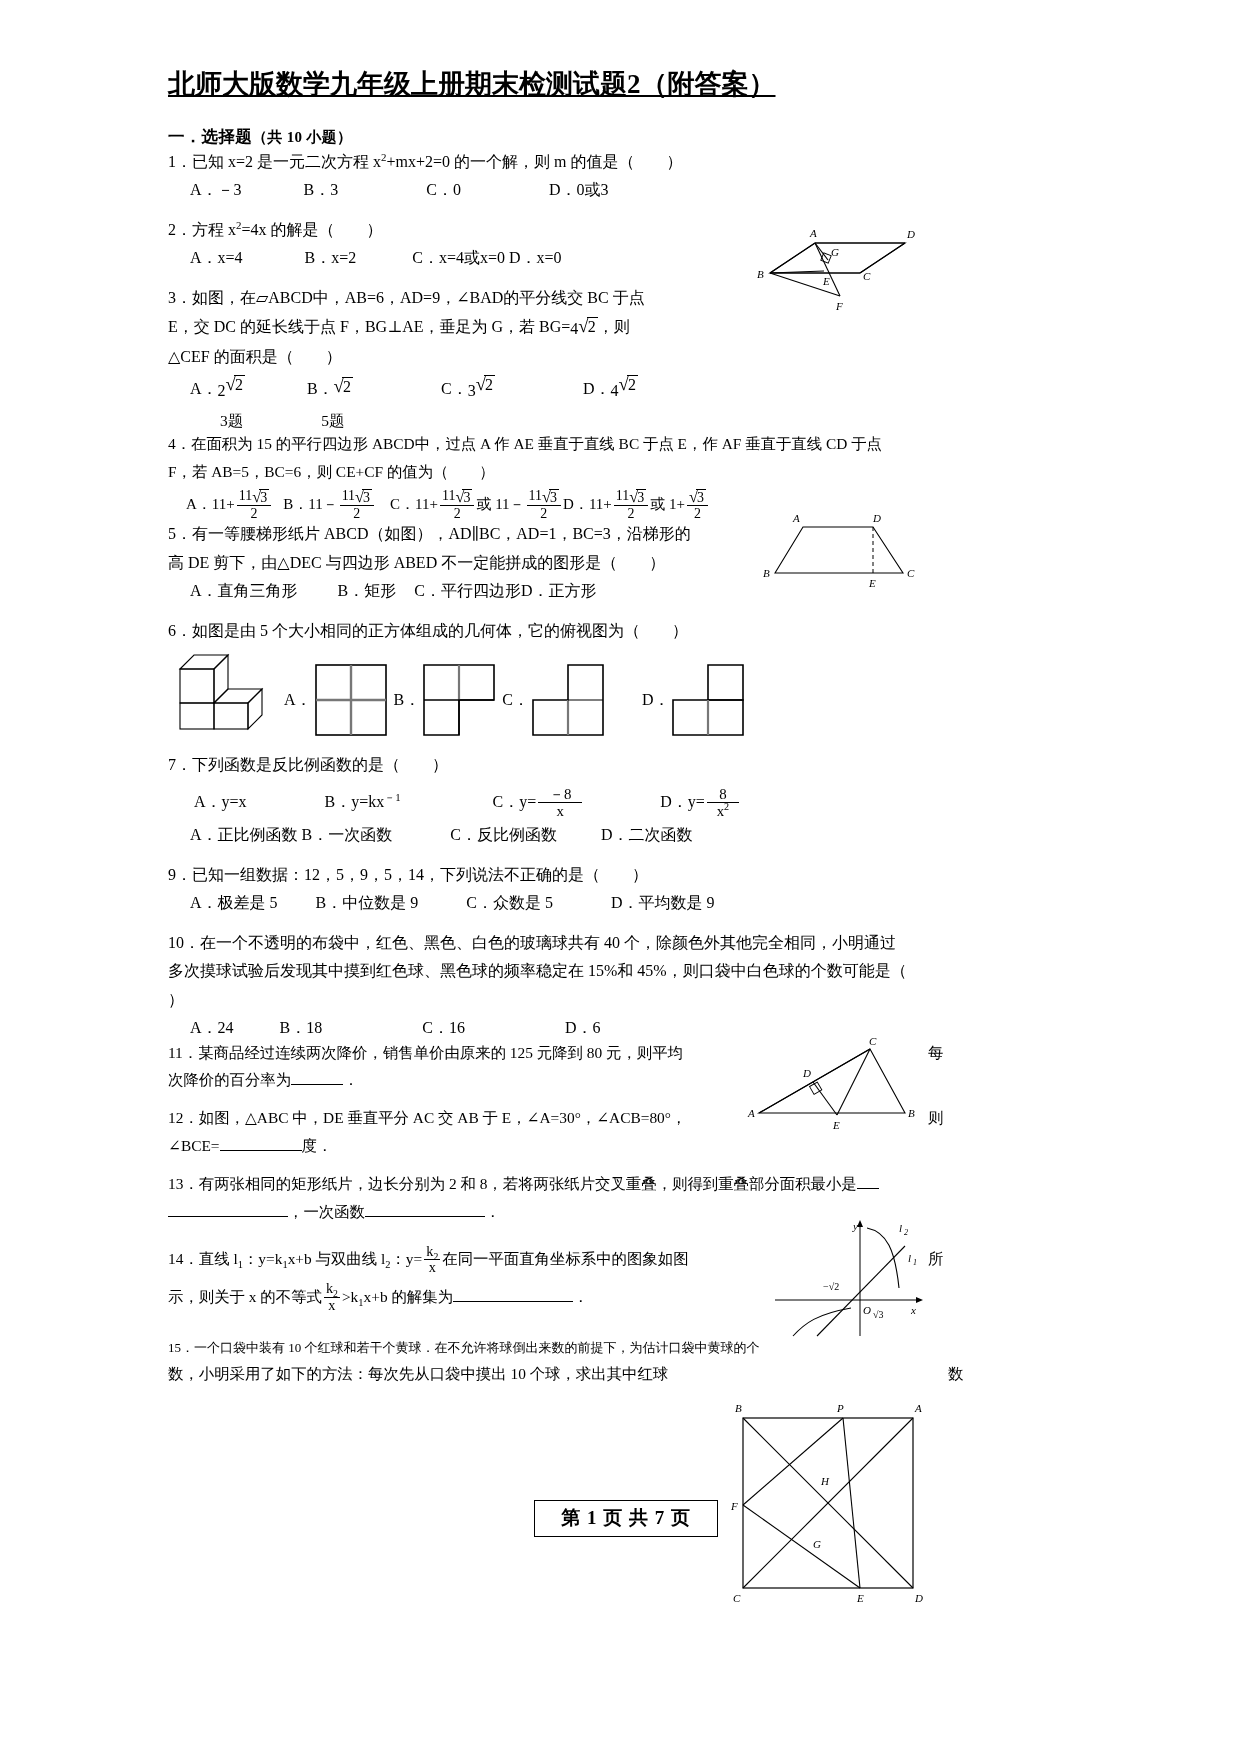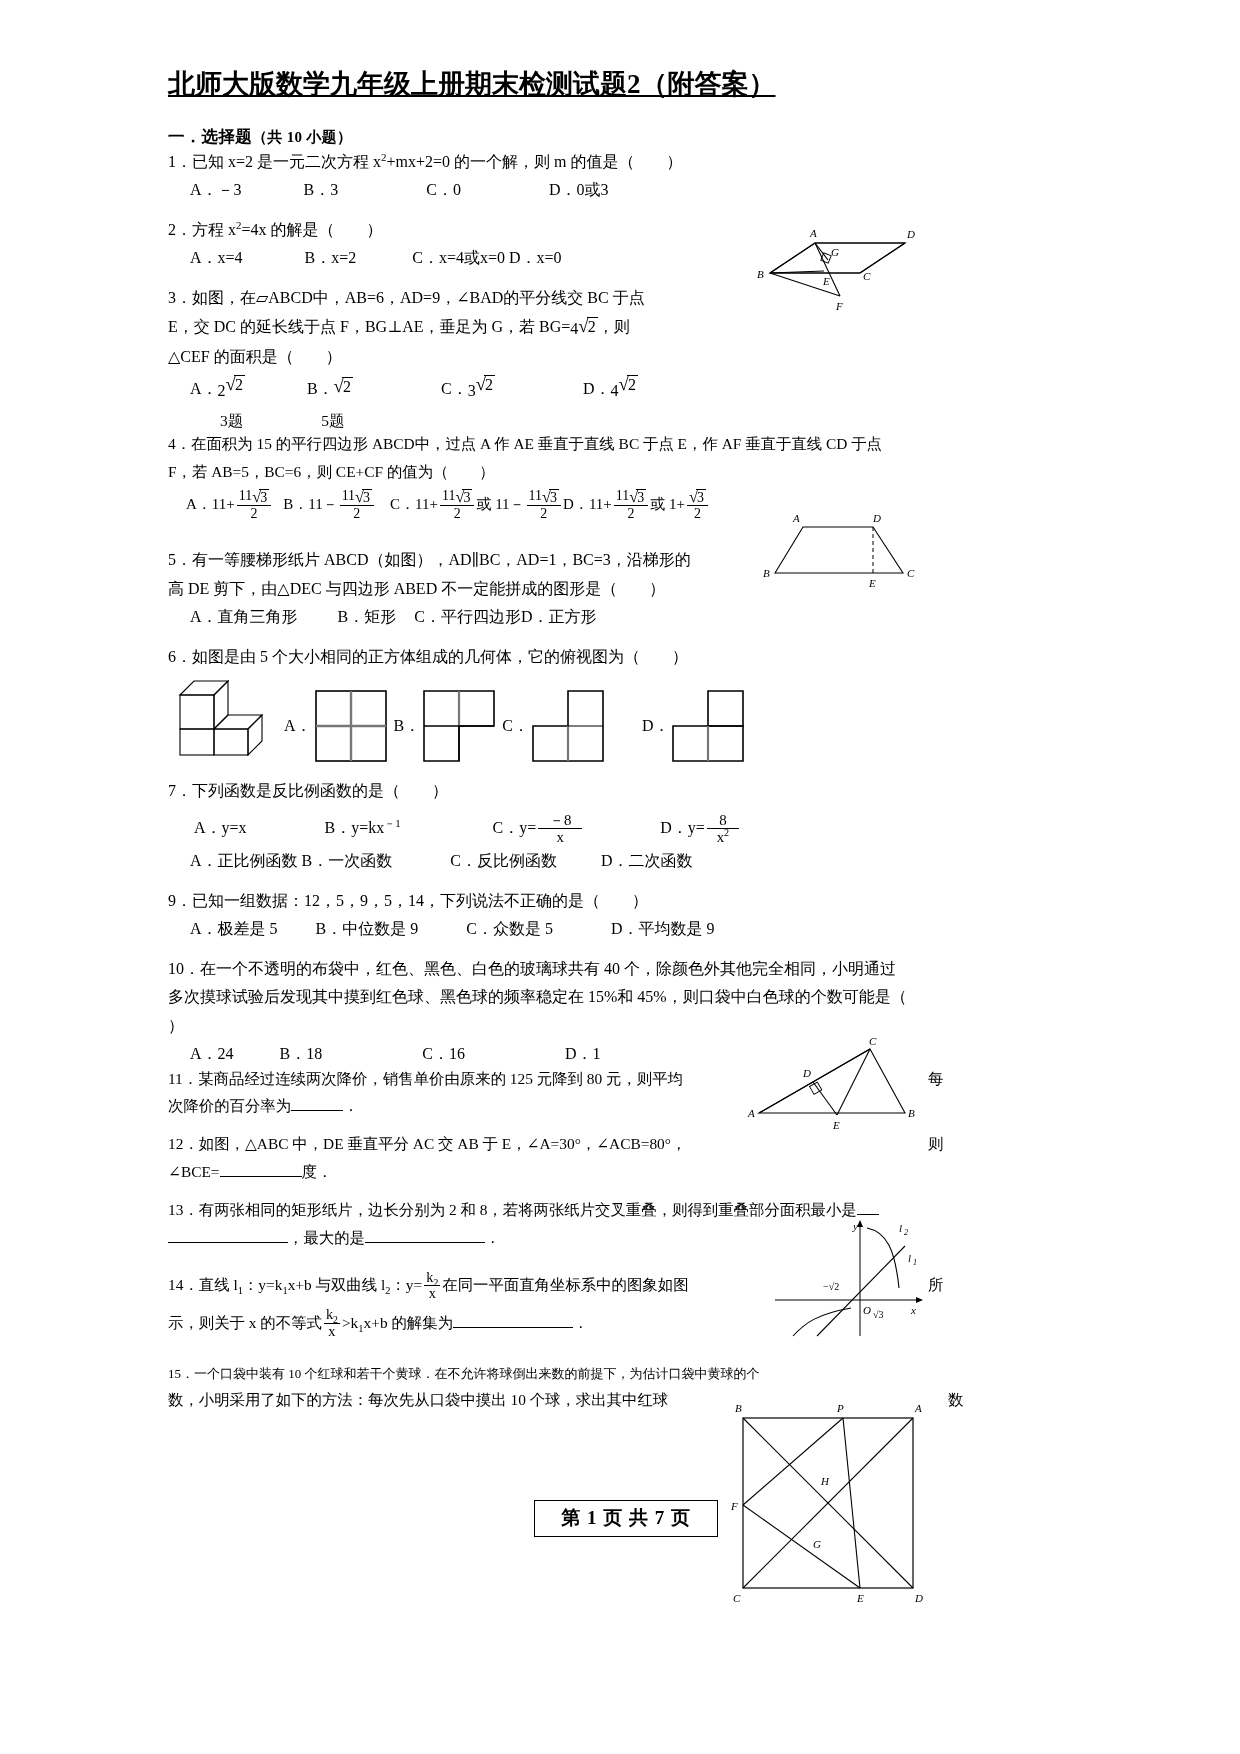--- a/index.html
+++ b/index.html
@@ -293,21 +293,21 @@
                 <span class="rand">3</span>
               </span></span><span class="den">2</span></span></span><span class="opt"><span>D．</span><span>11+</span><span class="frac"><span class="num"><span>11</span><span class="sqrt">
                 <span class="rad">√</span>
                 <span class="rand">3</span>
               </span></span><span class="den">2</span></span><span>或 1+</span><span class="frac"><span class="num"><span></span><span class="sqrt">
                 <span class="rad">√</span>
                 <span class="rand">3</span>
               </span></span><span class="den">2</span></span></span>
     </div>
 
-    <div class="q" style="margin-top:26px;">5．有一等腰梯形纸片 ABCD（如图），AD∥BC，AD=1，BC=3，沿梯形的</div>
+    <div class="q" style="margin-top:0;">5．有一等腰梯形纸片 ABCD（如图），AD∥BC，AD=1，BC=3，沿梯形的</div>
     <div class="q">高 DE 剪下，由△DEC 与四边形 ABED 不一定能拼成的图形是（　　）</div>
     <div class="opts">
       <span class="opt">A．直角三角形</span><span class="sp4"></span><span class="opt">B．矩形</span><span style="display:inline-block;width:18px;"></span><span class="opt">C．平行四边形D．正方形</span>
     </div>
 
     <div class="q q-gap">6．如图是由 5 个大小相同的正方体组成的几何体，它的俯视图为（　　）</div>
     <div style="display:flex; align-items:flex-end; gap:0; margin-top:8px; height:86px;">
 
       <div style="width:110px;">
         <svg width="110" height="86" viewBox="0 0 110 86">
@@ -373,21 +373,21 @@
 
     <div class="q q-gap">9．已知一组数据：12，5，9，5，14，下列说法不正确的是（　　）</div>
     <div class="opts">
       <span class="opt">A．极差是 5</span><span style="display:inline-block;width:38px;"></span><span class="opt">B．中位数是 9</span><span style="display:inline-block;width:48px;"></span><span class="opt">C．众数是 5</span><span style="display:inline-block;width:58px;"></span><span class="opt">D．平均数是 9</span>
     </div>
 
     <div class="q q-gap">10．在一个不透明的布袋中，红色、黑色、白色的玻璃球共有 40 个，除颜色外其他完全相同，小明通过</div>
     <div class="q">多次摸球试验后发现其中摸到红色球、黑色球的频率稳定在 15%和 45%，则口袋中白色球的个数可能是（</div>
     <div class="q">）</div>
     <div class="opts">
-      <span class="opt">A．24</span><span style="display:inline-block;width:46px;"></span><span class="opt">B．18</span><span style="display:inline-block;width:100px;"></span><span class="opt">C．16</span><span style="display:inline-block;width:100px;"></span><span class="opt">D．1</span>
+      <span class="opt">A．24</span><span style="display:inline-block;width:46px;"></span><span class="opt">B．18</span><span style="display:inline-block;width:100px;"></span><span class="opt">C．16</span><span style="display:inline-block;width:100px;"></span><span class="opt">D．6</span>
     </div>
 
 
     <div class="q" style="font-size:15.4px;">
       <span>11．某商品经过连续两次降价，销售单价由原来的 125 元降到 80 元，则平均</span><span style="position:absolute; left:760px;">每</span>
     </div>
     <div class="q" style="font-size:15.4px;">
       <span>次降价的百分率为</span><span class="blank-s"></span><span>．</span>
     </div>
 
@@ -395,21 +395,21 @@
       <span>12．如图，△ABC 中，DE 垂直平分 AC 交 AB 于 E，∠A=30°，∠ACB=80°，</span><span style="position:absolute; left:760px;">则</span>
     </div>
     <div class="q" style="font-size:15.4px;">
       <span>∠BCE=</span><span class="blank-m"></span><span>度．</span>
     </div>
 
     <div class="q q-gap" style="font-size:15.4px;">
       <span>13．有两张相同的矩形纸片，边长分别为 2 和 8，若将两张纸片交叉重叠，则得到重叠部分面积最小是</span><span class="blank-s" style="width:22px;"></span>
     </div>
     <div class="q" style="font-size:15.4px;">
-      <span class="blank-l"></span><span>，最大的是</span><span class="blank-l"></span><span>．</span>
+      <span class="blank-l"></span><span>，一次函数</span><span class="blank-l"></span><span>．</span>
     </div>
 
     <div class="q" style="font-size:15.4px; margin-top:20px; line-height:2.1;">
       <span>14．直线 l</span><sub>1</sub><span>：y=k</span><sub>1</sub><span>x+b 与双曲线 l</span><sub>2</sub><span>：y=</span><span class="frac"><span class="num"><span>k</span><sub>2</sub></span><span class="den">x</span></span><span>在同一平面直角坐标系中的图象如图</span><span style="position:absolute; left:760px;">所</span>
     </div>
     <div class="q" style="font-size:15.4px; line-height:2.1;">
       <span>示，则关于 x 的不等式</span><span class="frac"><span class="num"><span>k</span><sub>2</sub></span><span class="den">x</span></span><span>&gt;k</span><sub>1</sub><span>x+b 的解集为</span><span class="blank-l"></span><span>．</span>
     </div>
 
     <div class="q" style="font-size:13px; margin-top:24px;">15．一个口袋中装有 10 个红球和若干个黄球．在不允许将球倒出来数的前提下，为估计口袋中黄球的个</div>

